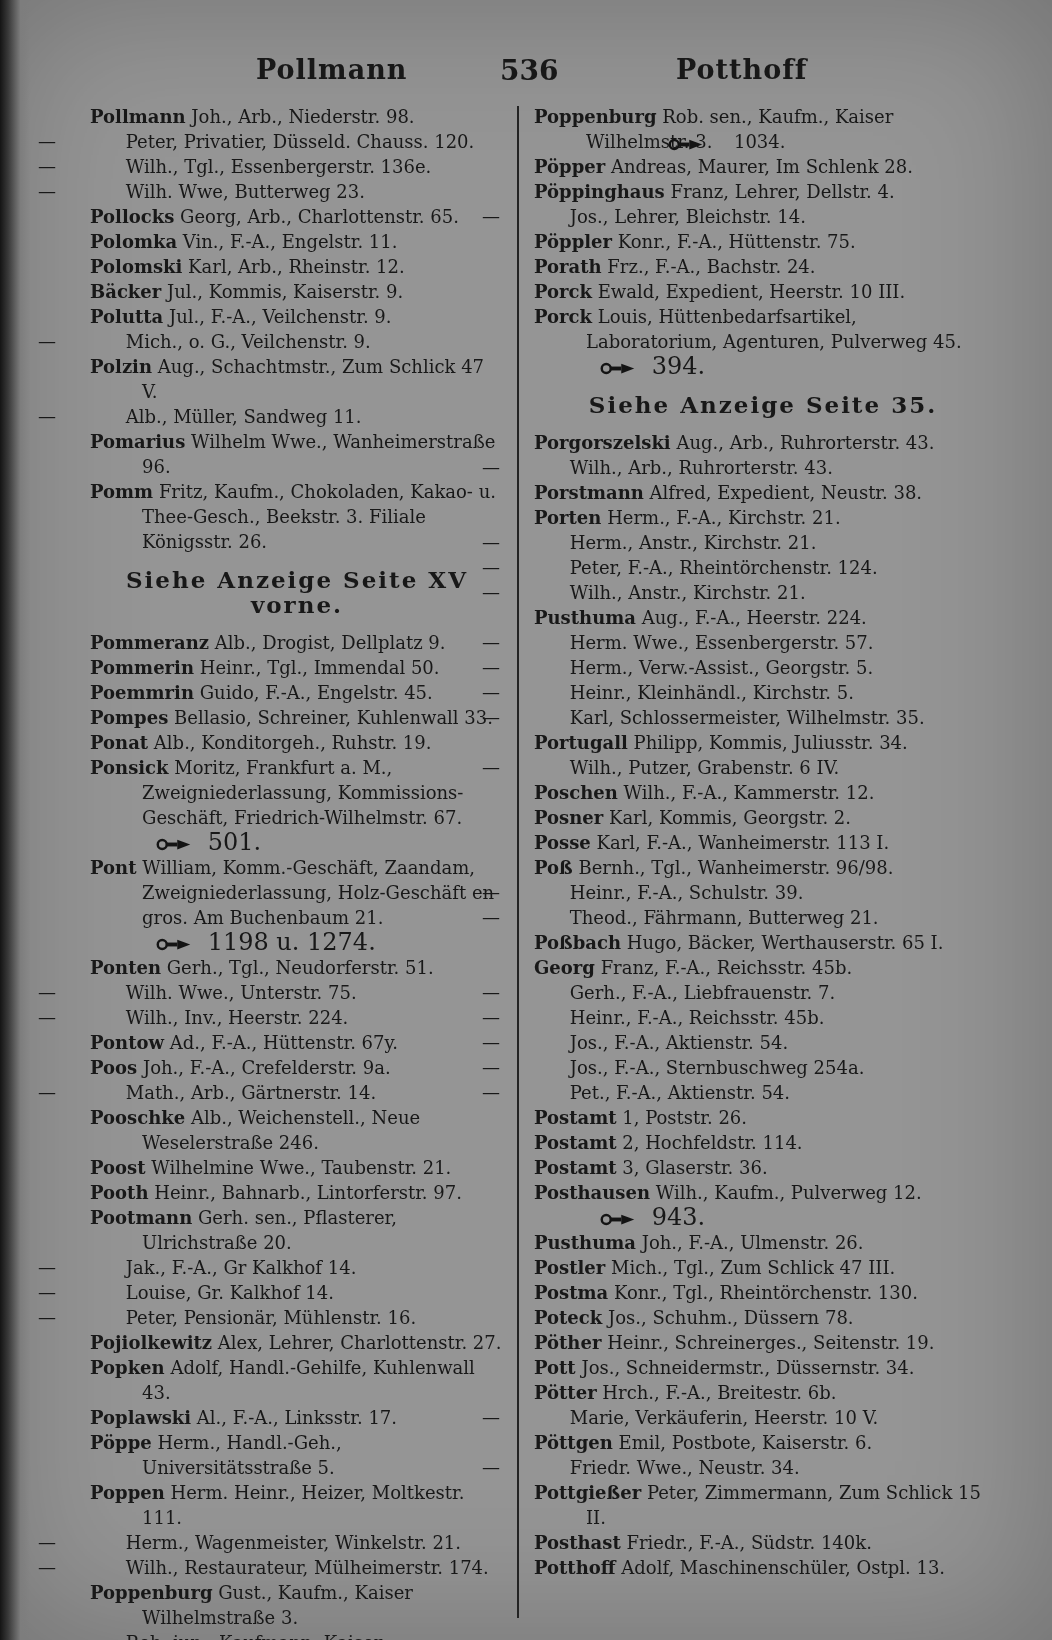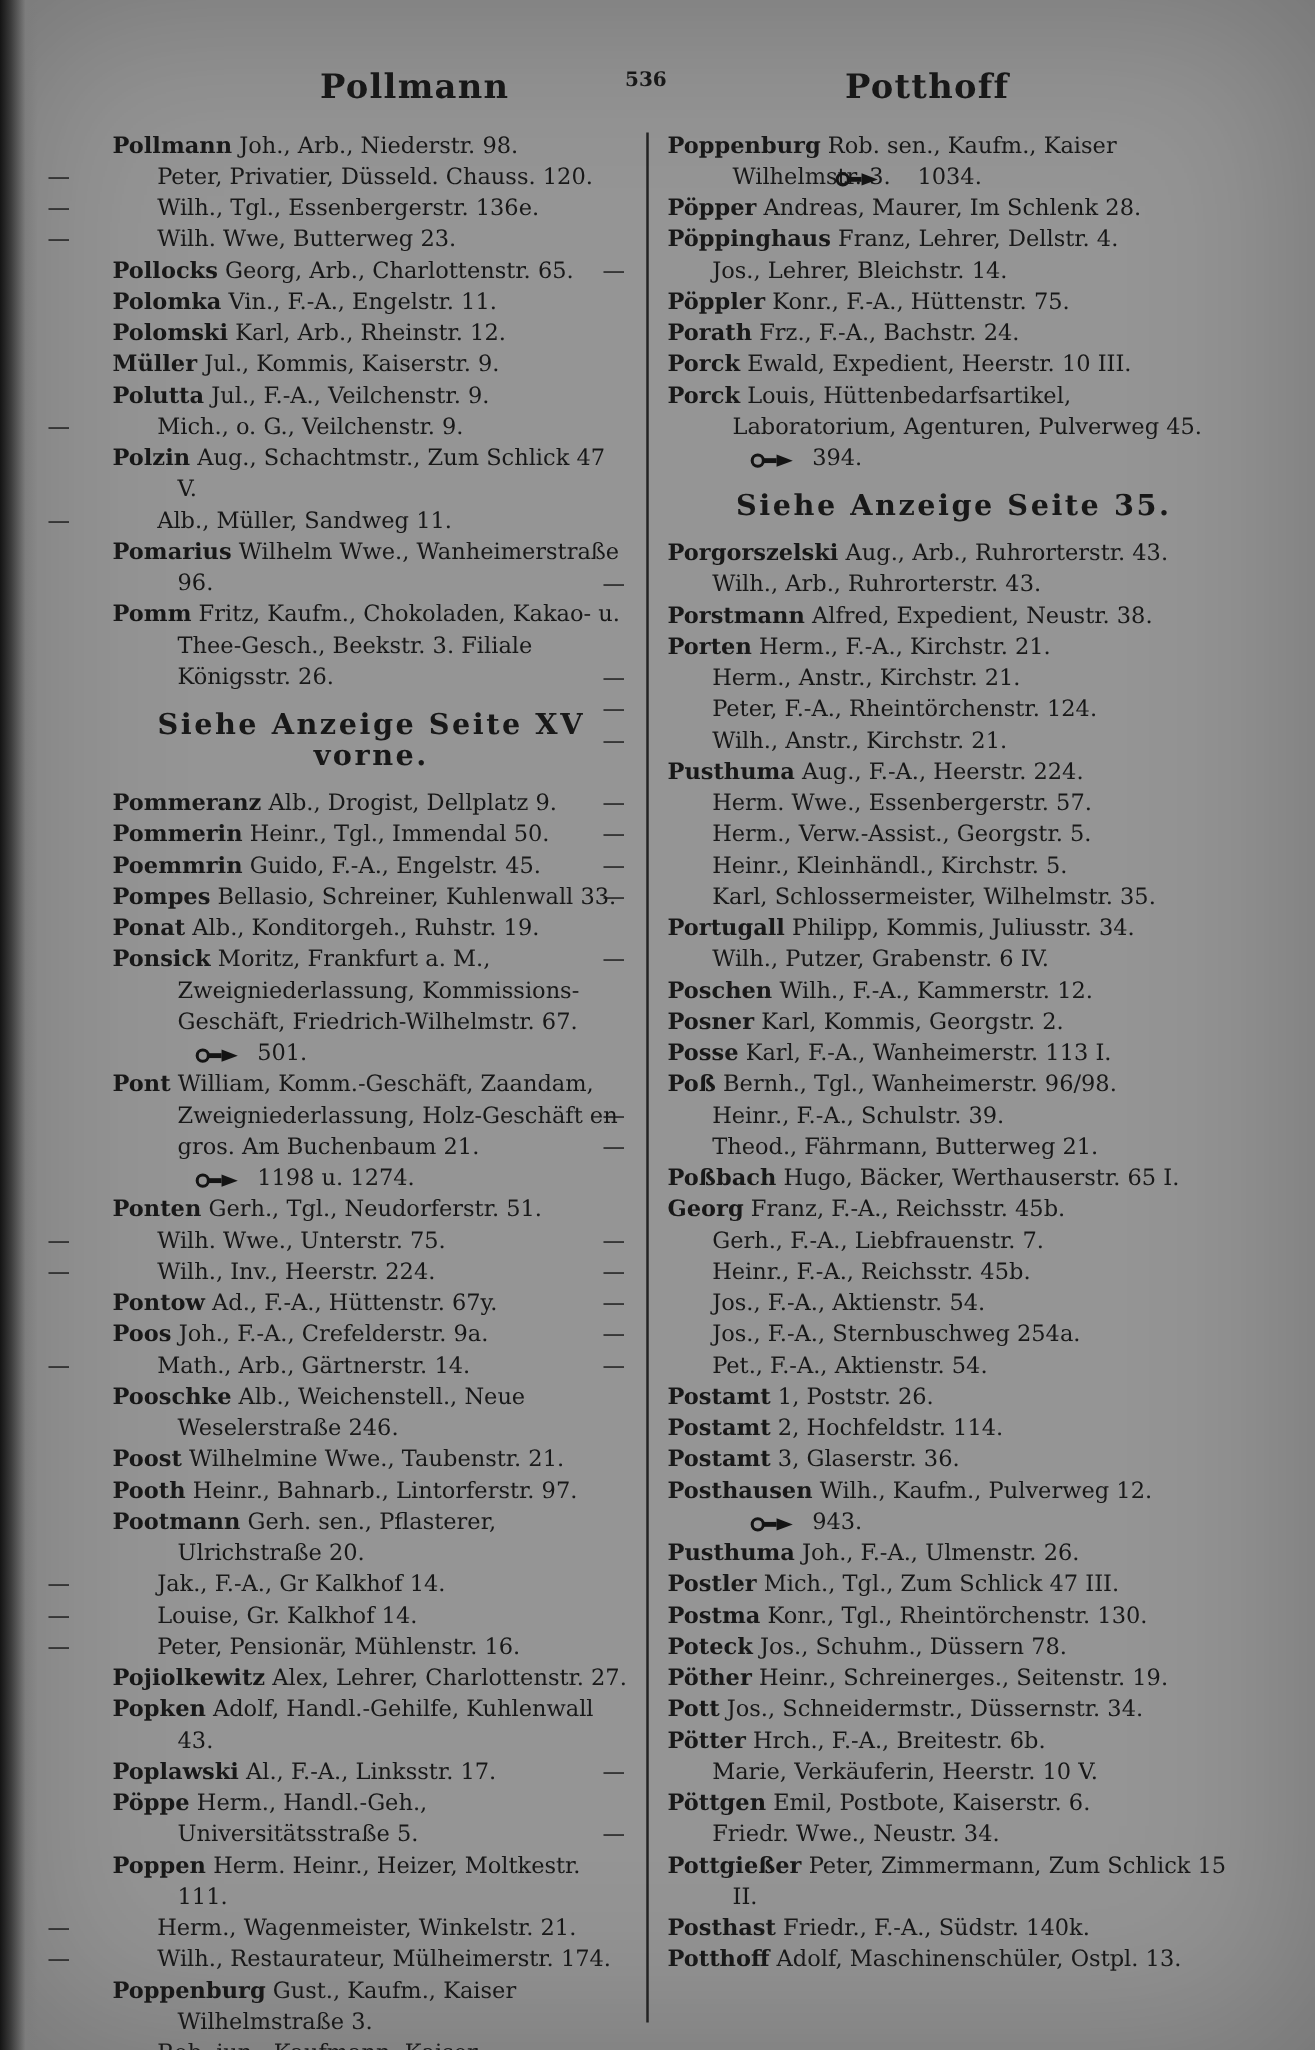--- a/index.html
+++ b/index.html
@@ -10,28 +10,28 @@
     box-shadow:inset 0 0 150px rgba(0,0,0,0.24);
     font-family:"DejaVu Serif","Liberation Serif",serif;
     color:#181818;
   }
   .scan-gutter{
     position:absolute;left:0;top:0;bottom:0;width:30px;
     background:linear-gradient(90deg,#141414 0%,#3a3a3a 28%,#7d7d7d 68%,rgba(149,149,149,0) 100%);
   }
   .page-header span{position:absolute;top:54px;font-weight:700;}
   .header-left{left:256px;font-size:27px;letter-spacing:1px;}
-  .page-number{left:500px;font-size:16px;}
+  .page-number{left:500px;font-size:28px;}
   .header-right{left:676px;font-size:27px;letter-spacing:1px;}
   .columns{position:absolute;top:104px;left:90px;display:flex;}
   .col-left{width:414px;}
   .divider{width:2px;background:#232323;margin:2px 15px 0 13px;height:1512px;}
   .col-right{width:458px;}
   p.entry{margin:0;font-size:18px;line-height:25px;padding-left:52px;text-indent:-52px;}
-  p.phone-line{margin:0;font-size:18px;line-height:25px;padding-left:64px;}
+  p.phone-line{margin:0;font-size:24px;line-height:25px;padding-left:64px;}
   .surname{font-weight:700;}
   .dash{display:inline-block;width:30px;}
   p.advert-heading{
     margin:13px 0;font-size:23px;line-height:25px;font-weight:700;
     text-align:center;letter-spacing:2px;padding:0;text-indent:0;
   }
   .phone-icon{display:inline-block;margin:0 8px 0 2px;vertical-align:-1px;line-height:0;}
   .phone-icon svg{display:inline-block;vertical-align:middle;}
 </style>
 </head>
@@ -48,21 +48,21 @@
 
   <div class="columns">
     <div class="col col-left">
         <p class="entry"><span class="surname">Pollmann</span> Joh., Arb., Niederstr. 98.</p>
         <p class="entry"><span class="dash">—</span> Peter, Privatier, Düsseld. Chauss. 120.</p>
         <p class="entry"><span class="dash">—</span> Wilh., Tgl., Essenbergerstr. 136e.</p>
         <p class="entry"><span class="dash">—</span> Wilh. Wwe, Butterweg 23.</p>
         <p class="entry"><span class="surname">Pollocks</span> Georg, Arb., Charlottenstr. 65.</p>
         <p class="entry"><span class="surname">Polomka</span> Vin., F.-A., Engelstr. 11.</p>
         <p class="entry"><span class="surname">Polomski</span> Karl, Arb., Rheinstr. 12.</p>
-        <p class="entry"><span class="surname">Müller</span> Jul., Kommis, Kaiserstr. 9.</p>
+        <p class="entry"><span class="surname">Bäcker</span> Jul., Kommis, Kaiserstr. 9.</p>
         <p class="entry"><span class="surname">Polutta</span> Jul., F.-A., Veilchenstr. 9.</p>
         <p class="entry"><span class="dash">—</span> Mich., o. G., Veilchenstr. 9.</p>
         <p class="entry"><span class="surname">Polzin</span> Aug., Schachtmstr., Zum Schlick 47 V.</p>
         <p class="entry"><span class="dash">—</span> Alb., Müller, Sandweg 11.</p>
         <p class="entry"><span class="surname">Pomarius</span> Wilhelm Wwe., Wanheimerstraße 96.</p>
         <p class="entry"><span class="surname">Pomm</span> Fritz, Kaufm., Chokoladen, Kakao- u. Thee-Gesch., Beekstr. 3. Filiale Königsstr. 26.</p>
         <p class="advert-heading">Siehe Anzeige Seite XV vorne.</p>
         <p class="entry"><span class="surname">Pommeranz</span> Alb., Drogist, Dellplatz 9.</p>
         <p class="entry"><span class="surname">Pommerin</span> Heinr., Tgl., Immendal 50.</p>
         <p class="entry"><span class="surname">Poemmrin</span> Guido, F.-A., Engelstr. 45.</p>

